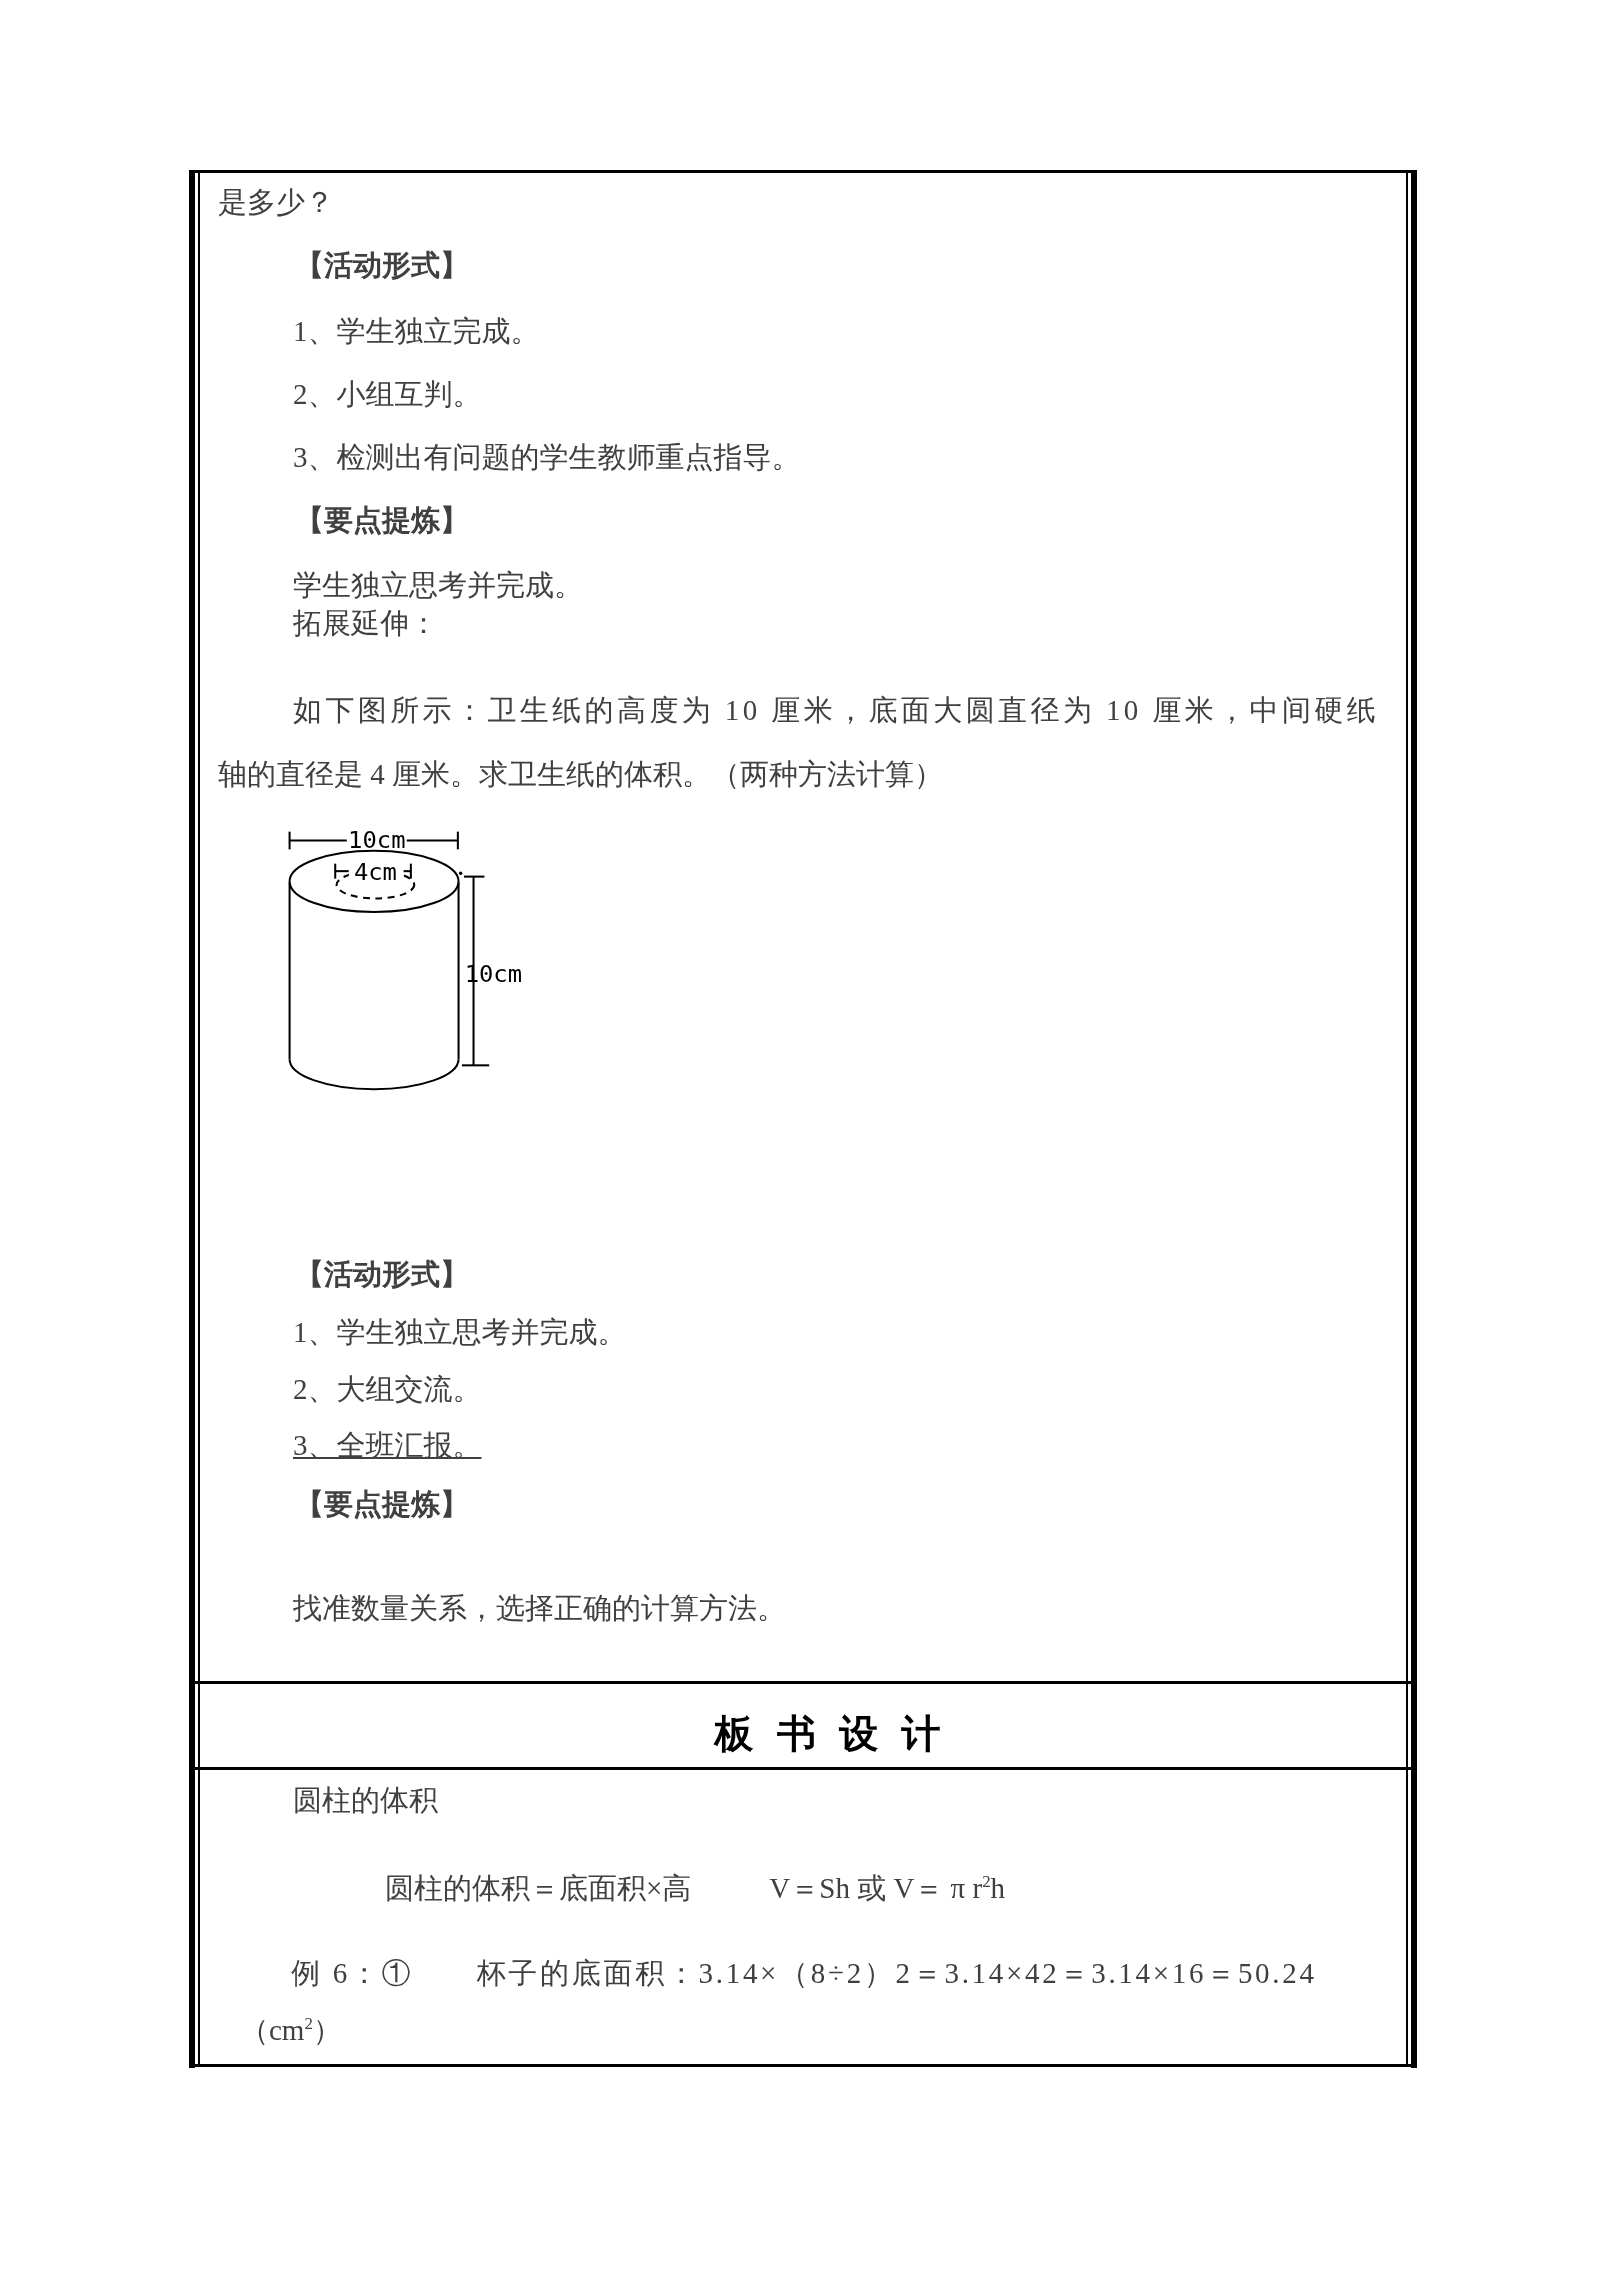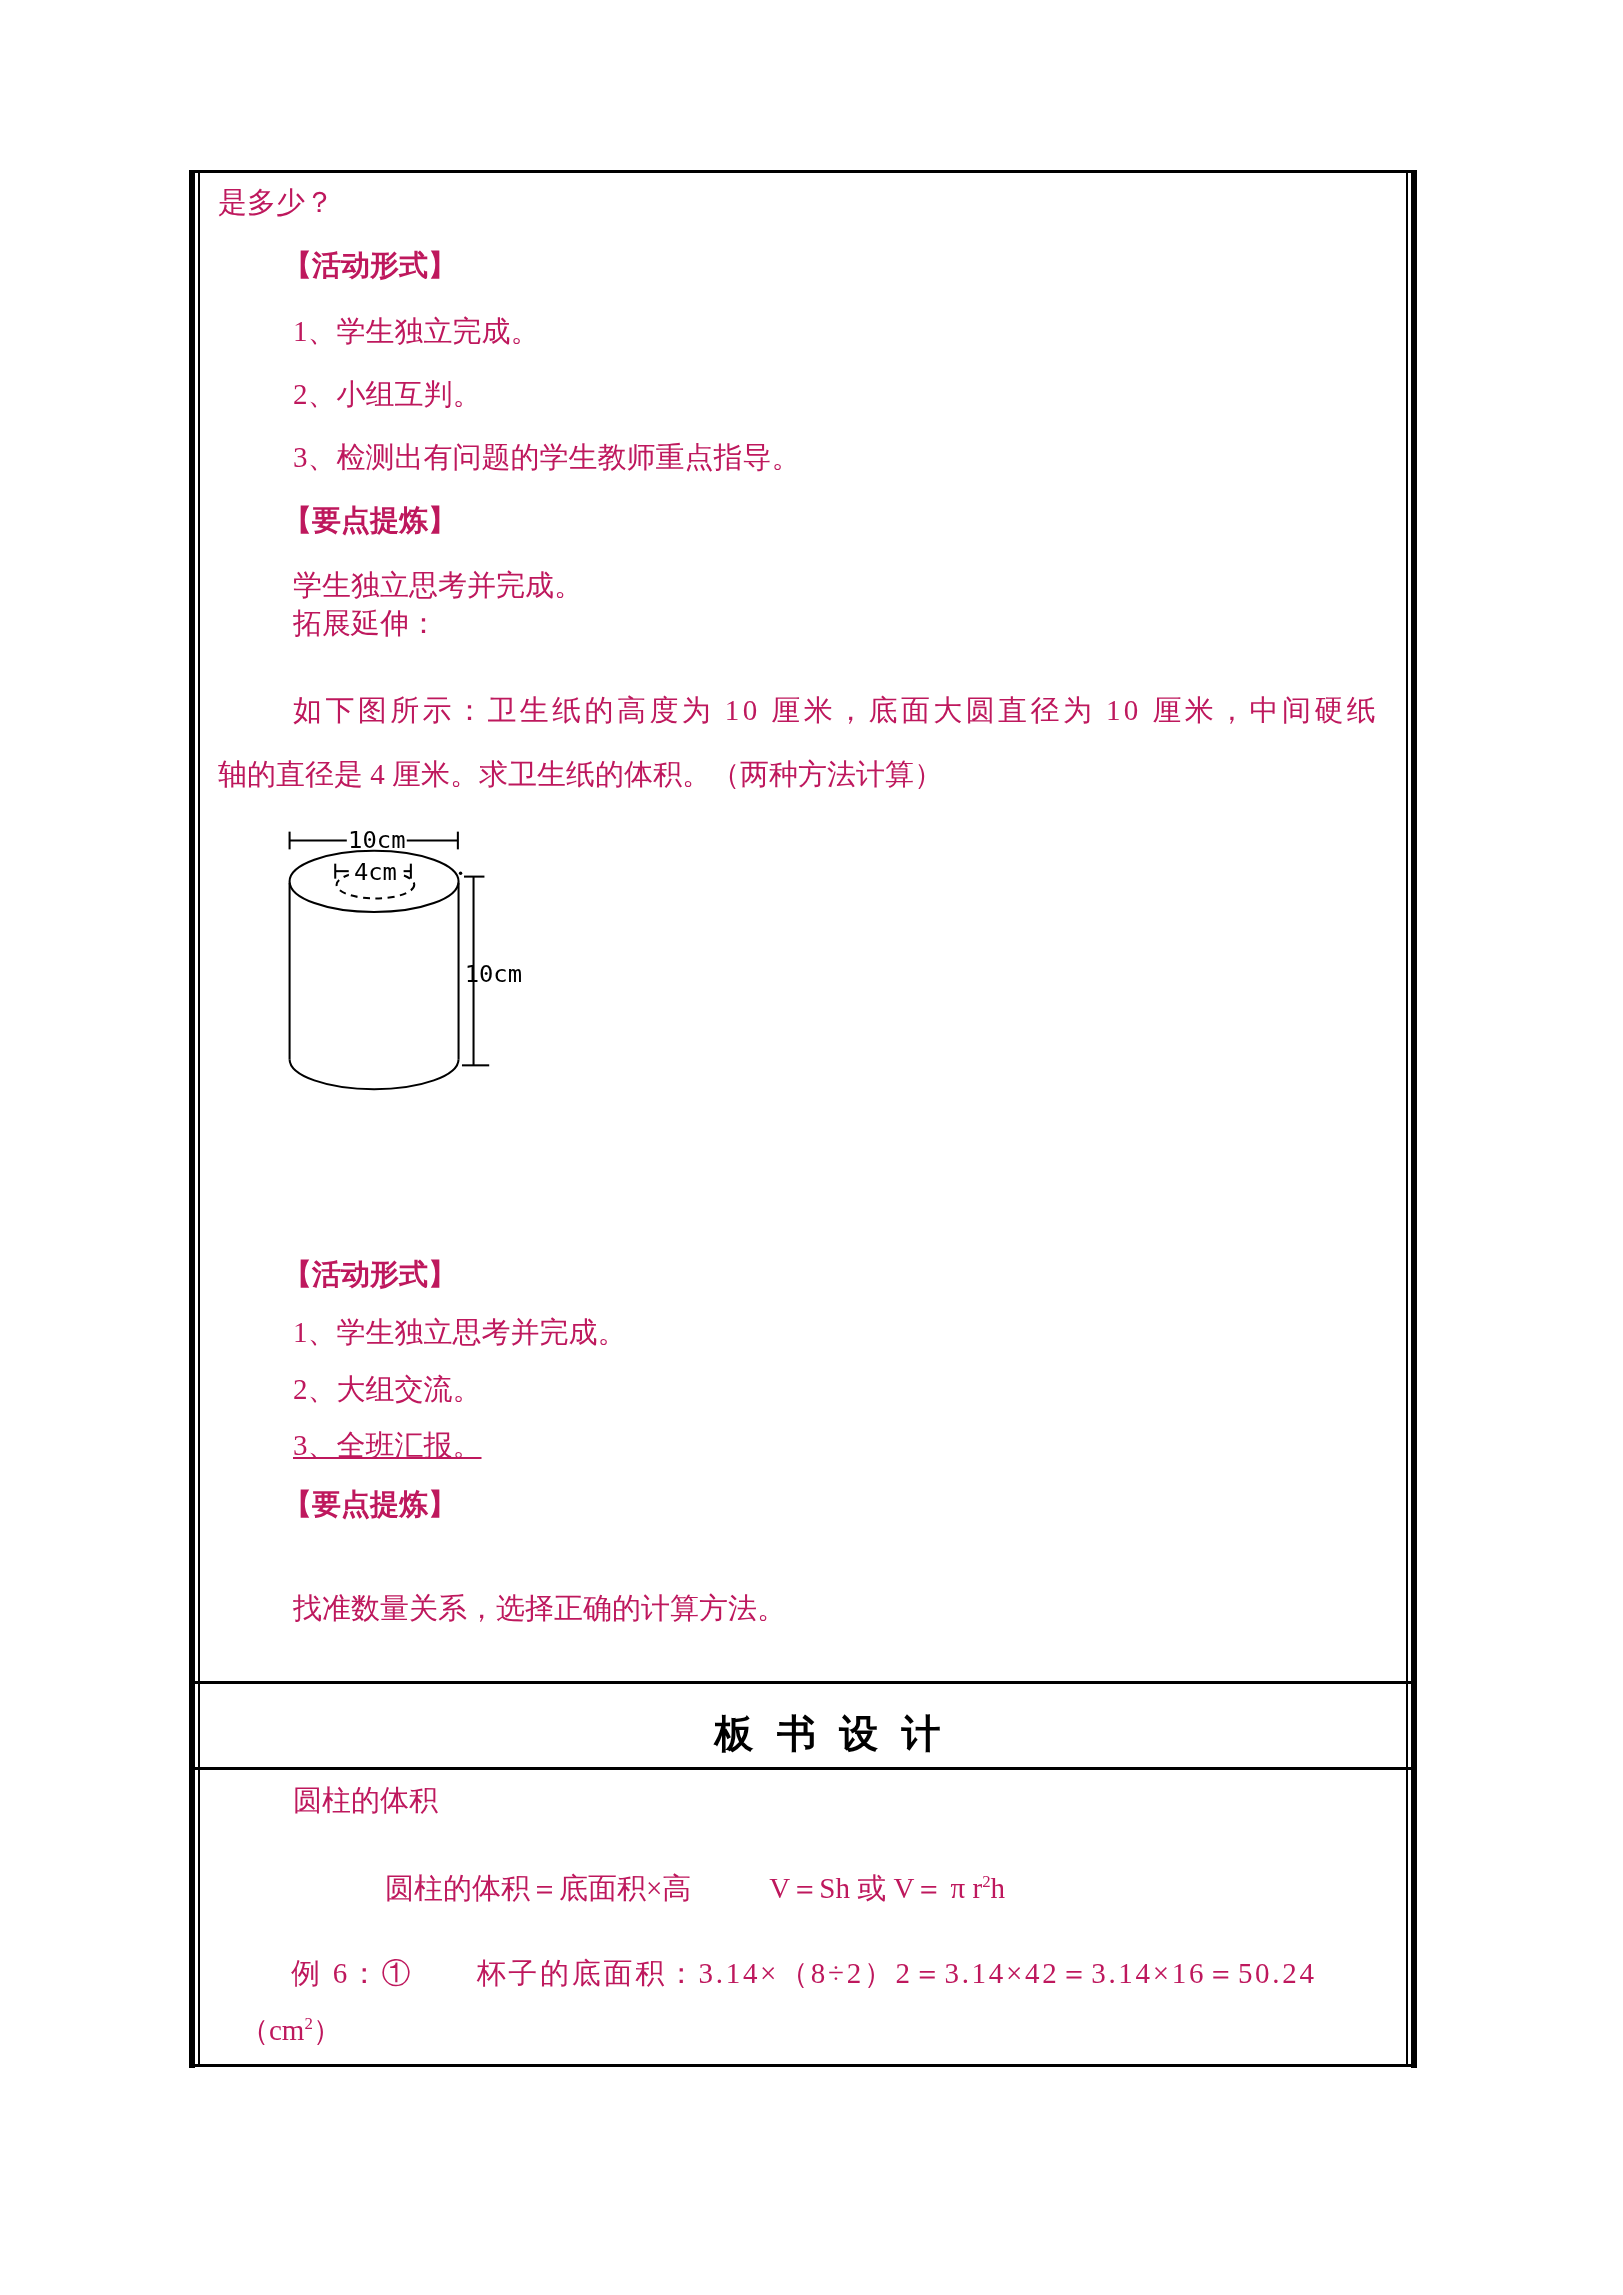--- a/index.html
+++ b/index.html
@@ -1,22 +1,22 @@
 <!DOCTYPE html>
 <html style="font-size:11px"><head>
 <meta charset="utf-8">
 <style>
   html,body{margin:0;padding:0;}
   body{
     width:1623px;height:2295px;background:#ffffff;position:relative;
     font-family:"Liberation Serif","DejaVu Serif",serif;color:#000;
   }
   .rule{position:absolute;background:#000;}
-  .line{position:absolute;white-space:nowrap;font-size:29px;line-height:1.1;color:#be185d;}
-  .hdr{font-weight:bold;}
+  .line{position:absolute;white-space:nowrap;font-size:29px;line-height:1.1;color:#404040;}
+  .hdr{font-weight:bold;margin-left:12px;}
   .ls5{letter-spacing:3.4px;text-align:right;}
   .ls4{letter-spacing:2.7px;}
   .board-hdr{
     position:absolute;left:201px;top:1707px;width:1205px;text-align:center;
     font-size:39px;font-weight:bold;letter-spacing:6.8px;text-indent:55px;white-space:nowrap;
   }
   sup{font-size:0.58em;vertical-align:super;line-height:0;}
   .fgap{margin-left:78px;}
   .diagram{position:absolute;left:278px;top:817px;}
   .diagram line,.diagram path,.diagram ellipse{stroke:#000;stroke-width:3;fill:none;}

